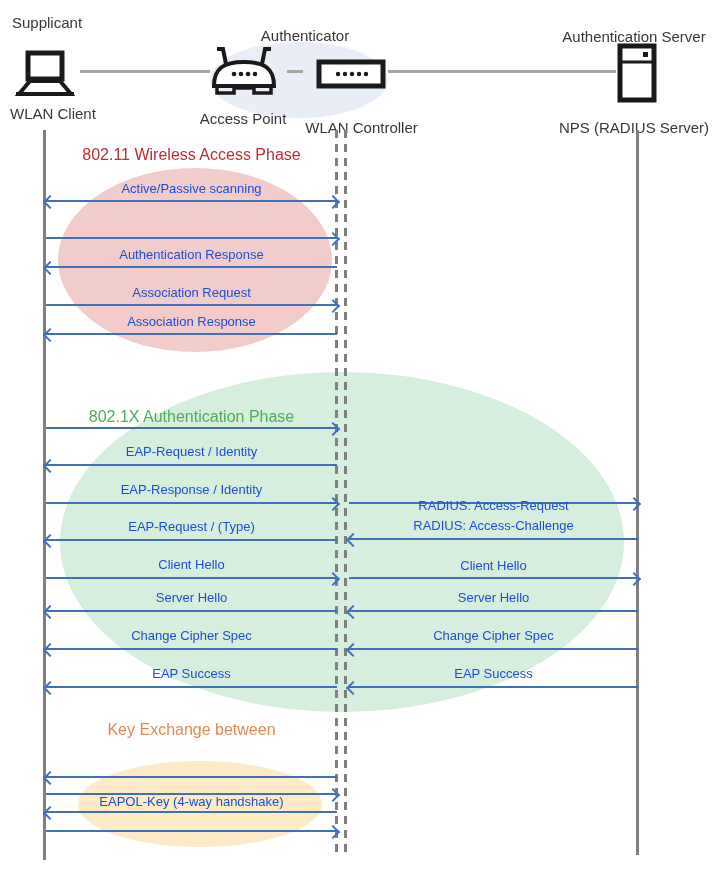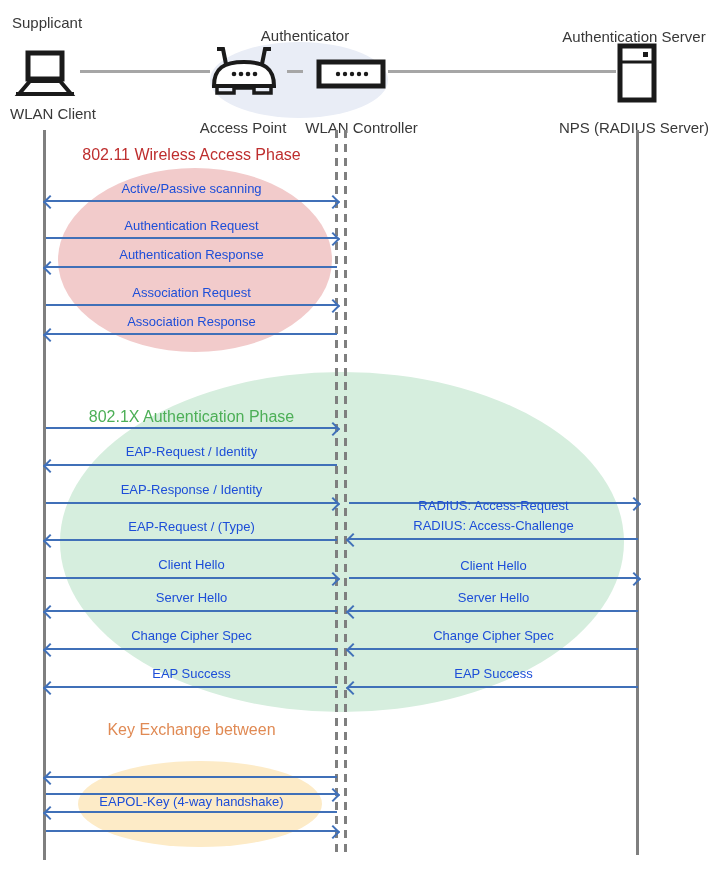--- a/index.html
+++ b/index.html
@@ -81,21 +81,21 @@
       <line x1="4" y1="19" x2="38" y2="19" stroke="#1a1a1a" stroke-width="3"></line>
       <rect x="27" y="9" width="5" height="5" fill="#1a1a1a"></rect>
     </svg>
   </div>
 
   <div class="role" style="left:12px;top:14px">Supplicant</div>
   <div class="role center" style="left:225px;top:13px;width:160px">Authenticator</div>
   <div class="role center" style="left:554px;top:14px;width:160px">Authentication Server</div>
 
   <div class="device-label" style="left:10px;top:105px">WLAN Client</div>
-  <div class="device-label center" style="left:183px;top:105px;width:120px">Access Point</div>
+  <div class="device-label center" style="left:183px;top:96px;width:120px">Access Point</div>
   <div class="device-label center" style="left:299px;top:105px;width:125px">WLAN Controller</div>
   <div class="device-label center" style="left:554px;top:105px;width:160px">NPS (RADIUS Server)</div>
 
   <div class="ellipse" style="left: 58px; top: 168px; width: 274px; height: 184px; background-color: rgb(242, 203, 203);"></div>
   <div class="ellipse" style="left: 60px; top: 372px; width: 564px; height: 340px; background-color: rgb(214, 238, 222);"></div>
   <div class="ellipse" style="left: 78px; top: 761px; width: 244px; height: 86px; background-color: rgb(253, 235, 199);"></div>
 
   <div class="lifeline solid" style="left:43px;top:130px;height:730px"></div>
   <div class="lifeline dashed" style="left:335px;top:130px;height:722px"></div>
   <div class="lifeline dashed" style="left:344px;top:130px;height:722px"></div>
@@ -124,21 +124,20 @@
   <div class="arrow a-left dir-right" style="top:830px"></div>
 
   <div class="arrow a-right dir-right" style="top:502px"></div>
   <div class="arrow a-right dir-left" style="top:538px"></div>
   <div class="arrow a-right dir-right" style="top:577px"></div>
   <div class="arrow a-right dir-left" style="top:610px"></div>
   <div class="arrow a-right dir-left" style="top:648px"></div>
   <div class="arrow a-right dir-left" style="top:686px"></div>
 
   <div class="msg m-left" style="top:181px">Active/Passive scanning</div>
-  <div class="msg m-left" style="top:218px">Authentication Request</div>
   <div class="msg m-left" style="top:247px">Authentication Response</div>
   <div class="msg m-left" style="top:285px">Association Request</div>
   <div class="msg m-left" style="top:314px">Association Response</div>
   <div class="msg m-left" style="top:444px">EAP-Request / Identity</div>
   <div class="msg m-left" style="top:482px">EAP-Response / Identity</div>
   <div class="msg m-left" style="top:519px">EAP-Request / (Type)</div>
   <div class="msg m-left" style="top:557px">Client Hello</div>
   <div class="msg m-left" style="top:590px">Server Hello</div>
   <div class="msg m-left" style="top:628px">Change Cipher Spec</div>
   <div class="msg m-left" style="top:666px">EAP Success</div>

